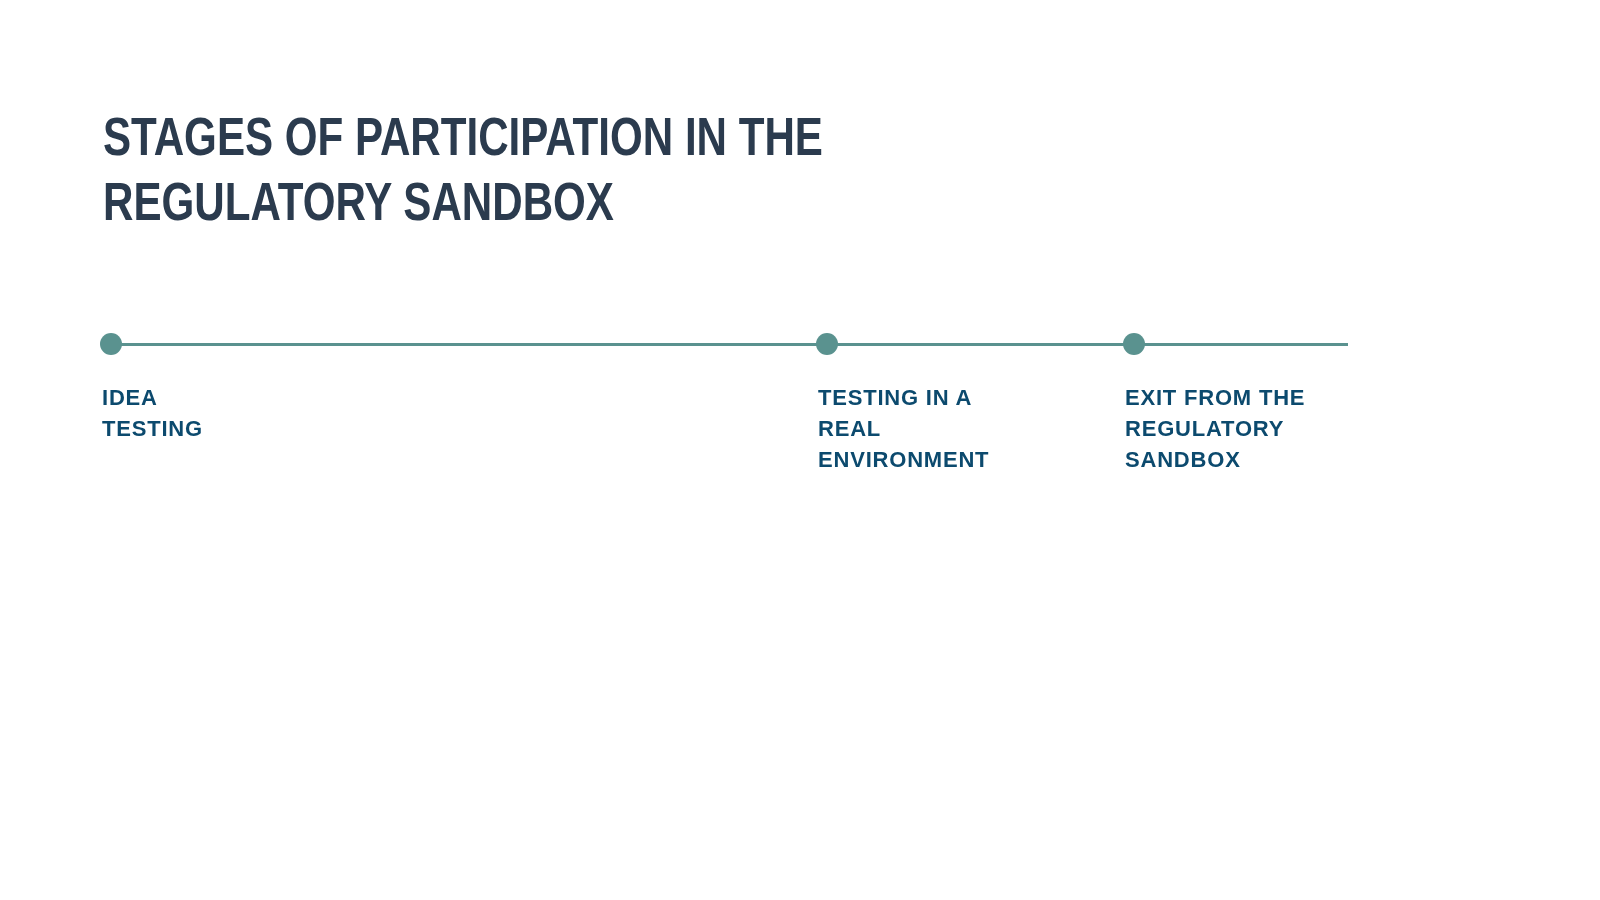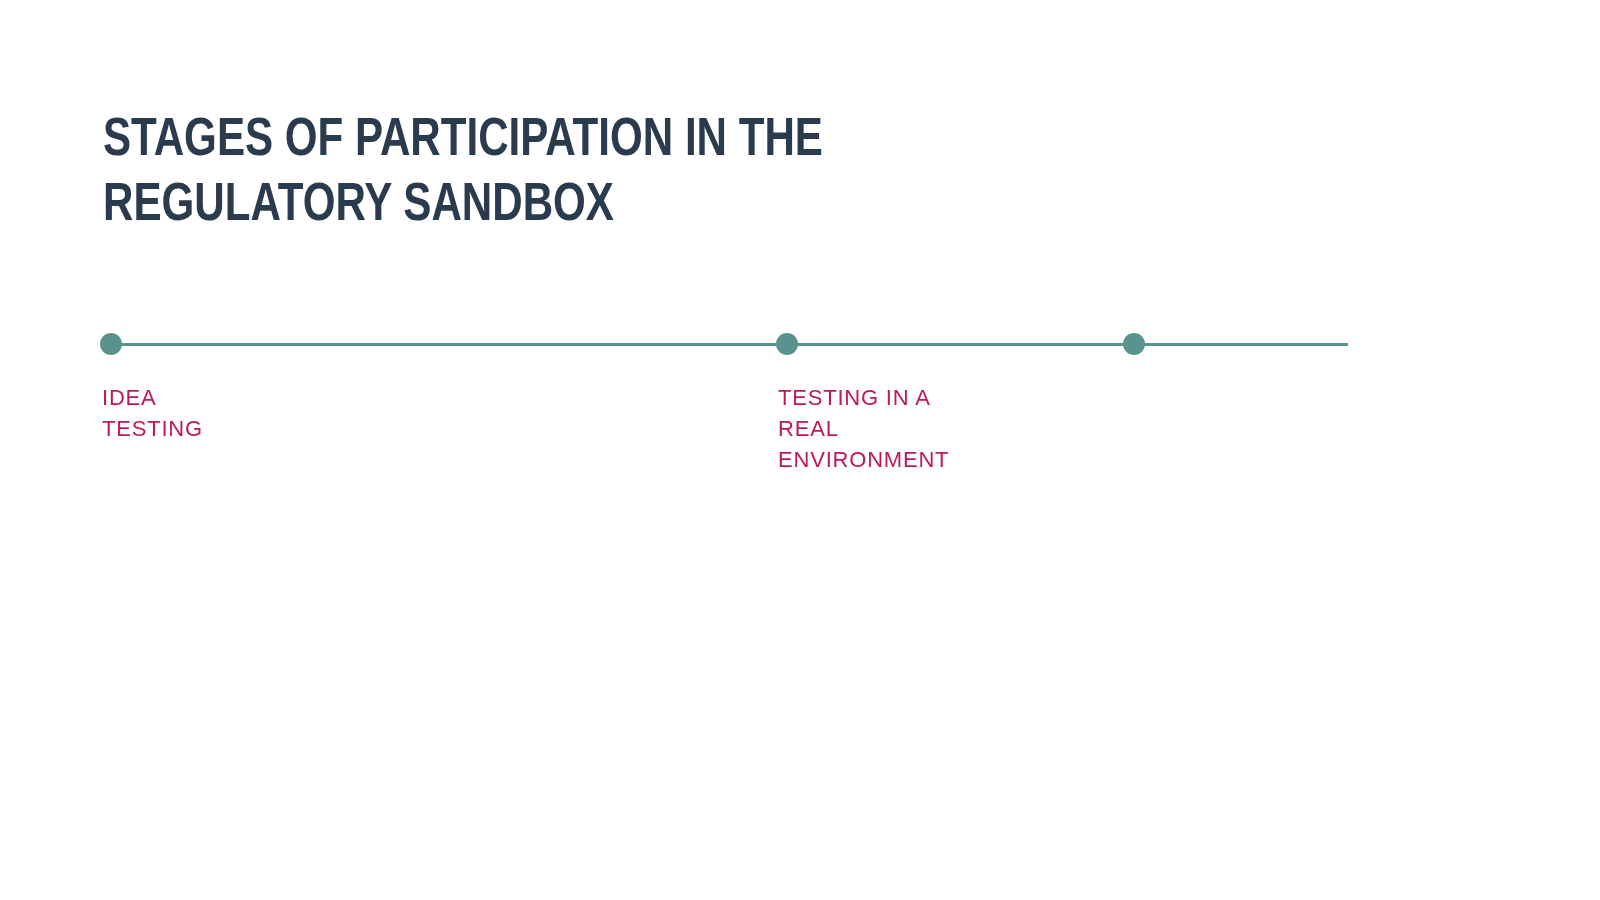--- a/index.html
+++ b/index.html
@@ -45,41 +45,41 @@
     background: #5a928f;
   }
   .stage {
     position: absolute;
     top: 333px;
     width: 300px;
     height: 200px;
   }
   .stage-1 { left: 100px; }
   .stage-2 { left: 441px; }
-  .stage-3 { left: 776px; }
+  .stage-3 { left: 816px; }
   .stage-4 { left: 1123px; }
   .dot {
     position: absolute;
     left: 0;
     top: 0;
     width: 22px;
     height: 22px;
     border-radius: 50%;
     background: #5a928f;
   }
   .stage-label {
     position: absolute;
     left: 2px;
     top: 49px;
     margin: 0;
     font-size: 22px;
-    font-weight: 400;
+    font-weight: 700;
     line-height: 31px;
     letter-spacing: 0.8px;
-    color: #be185d;
+    color: #0c4a6e;
     white-space: pre-line;
   }
 </style>
 </head>
 <body>
 
 <div class="slide">
 
   <h1 class="title">STAGES OF PARTICIPATION IN THE
 REGULATORY SANDBOX</h1>
@@ -97,16 +97,19 @@
 
     <div class="stage stage-3">
       <span class="dot"></span>
       <div class="stage-label">TESTING IN A
 REAL
 ENVIRONMENT</div>
     </div>
 
     <div class="stage stage-4">
       <span class="dot"></span>
+      <div class="stage-label">EXIT FROM THE
+REGULATORY
+SANDBOX</div>
     </div>
 
   </div>
 </div>
 
 </body></html>

